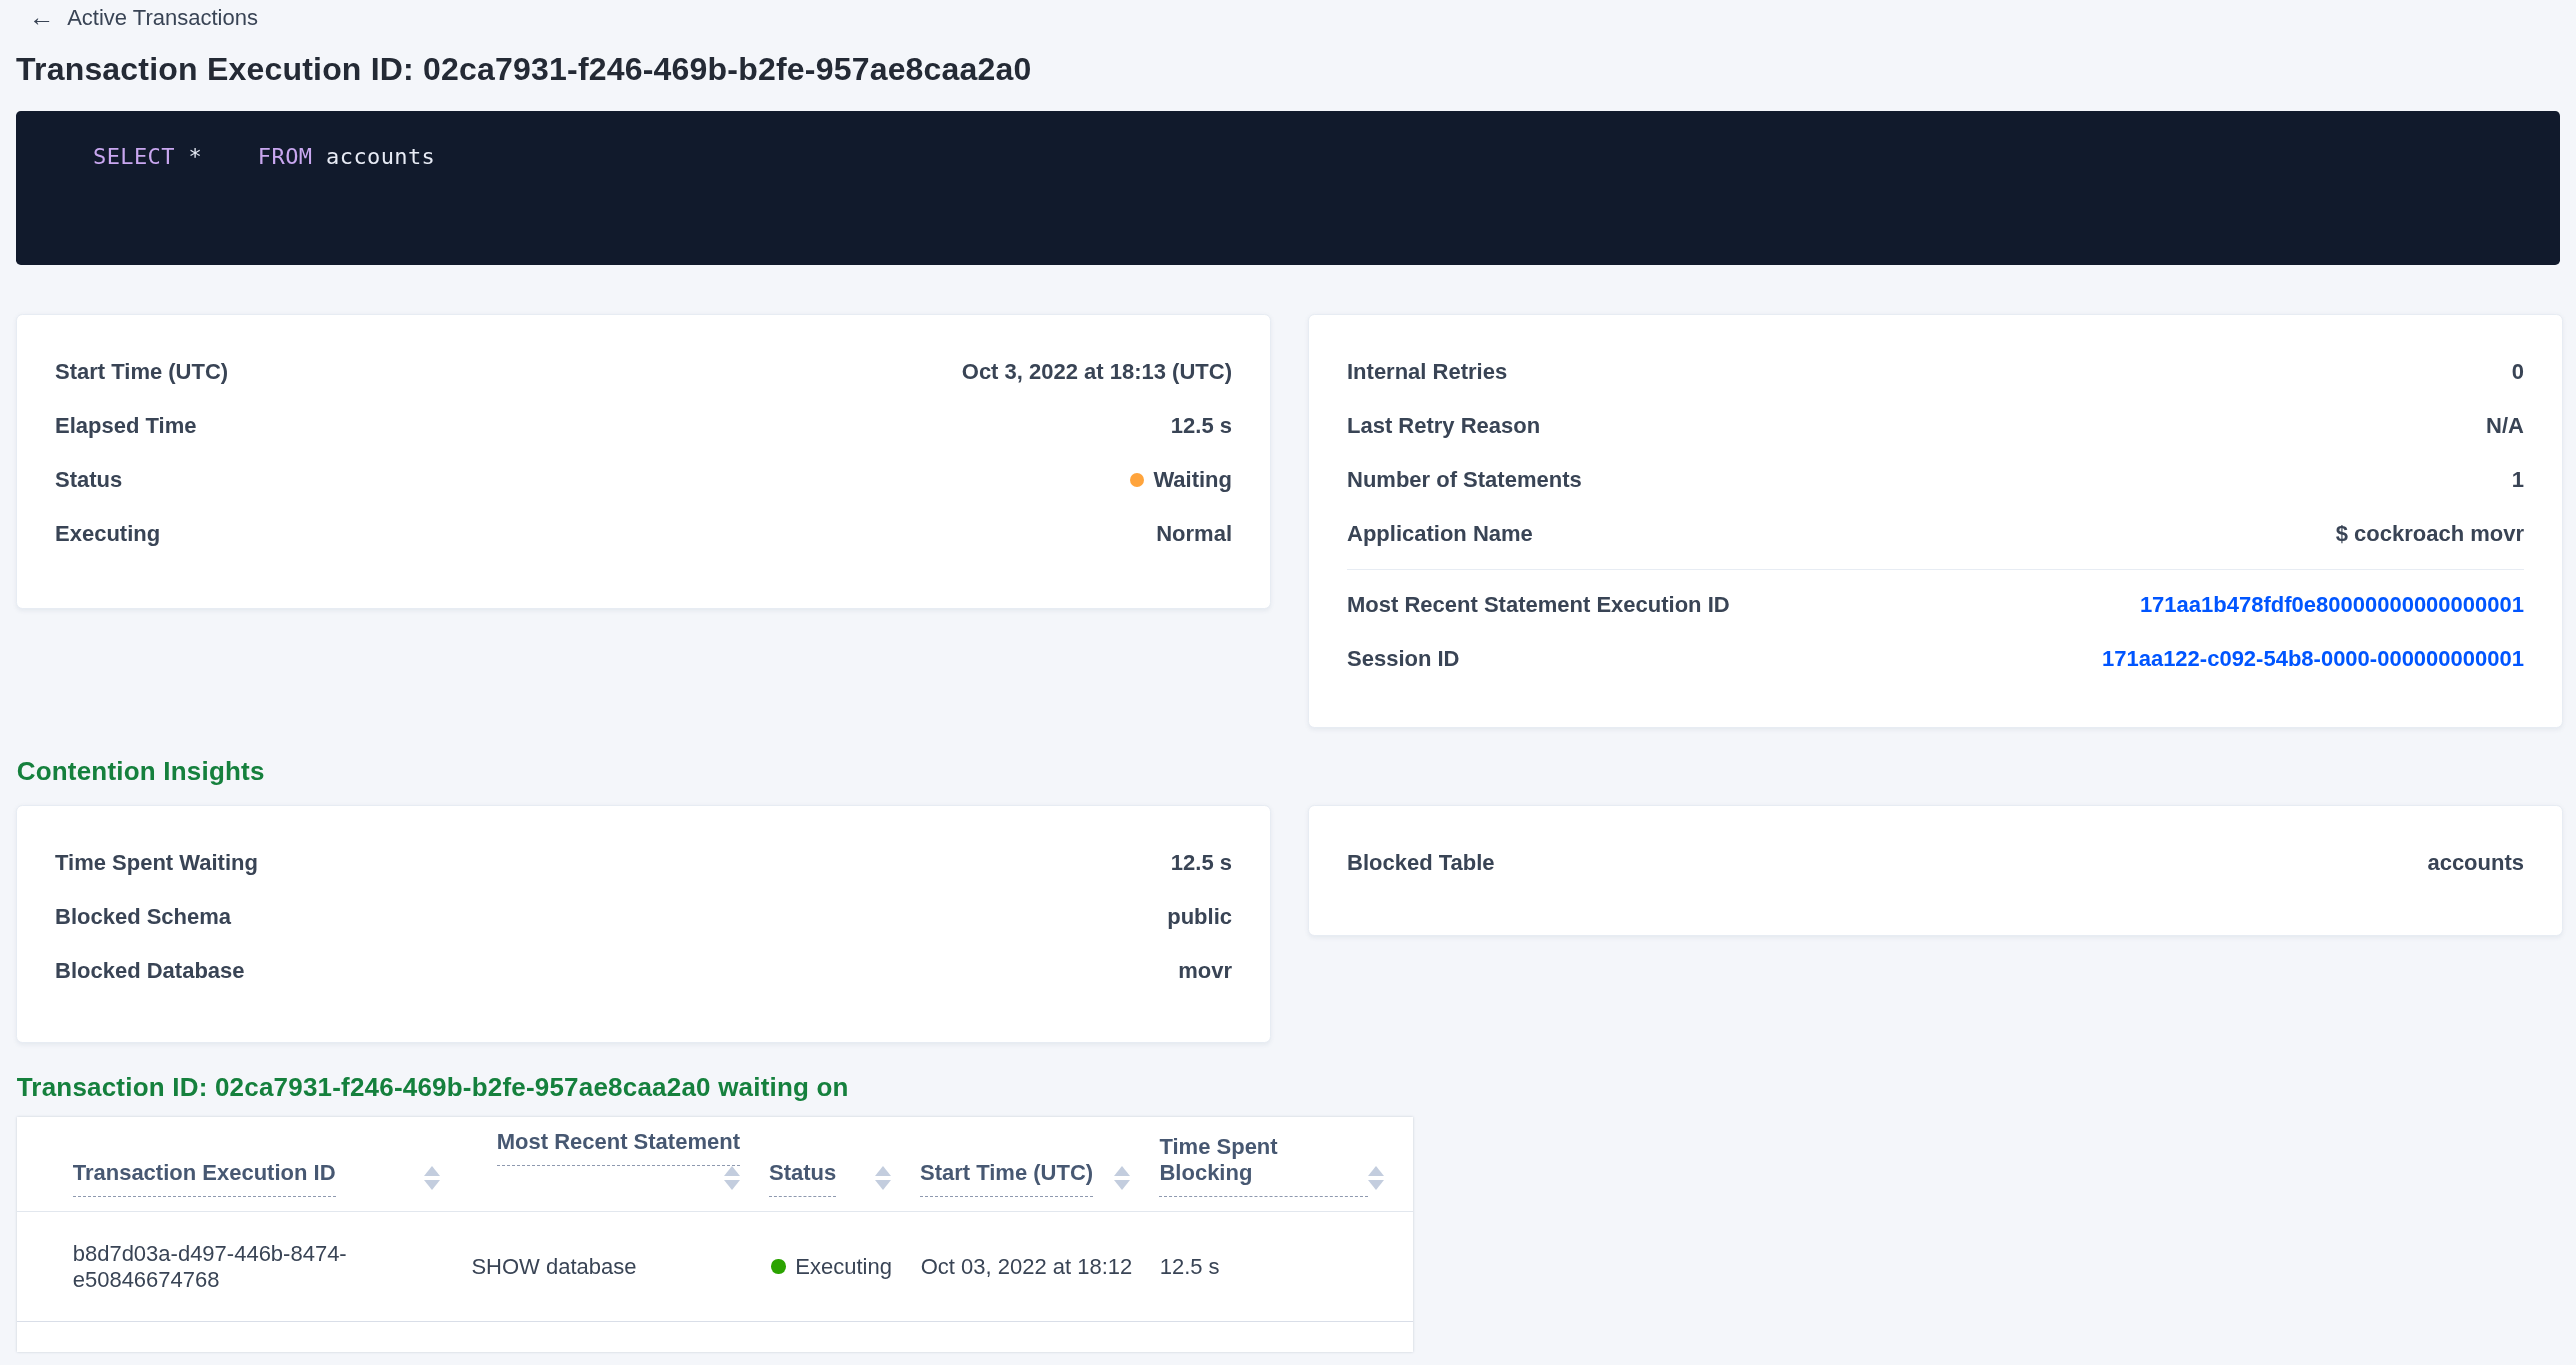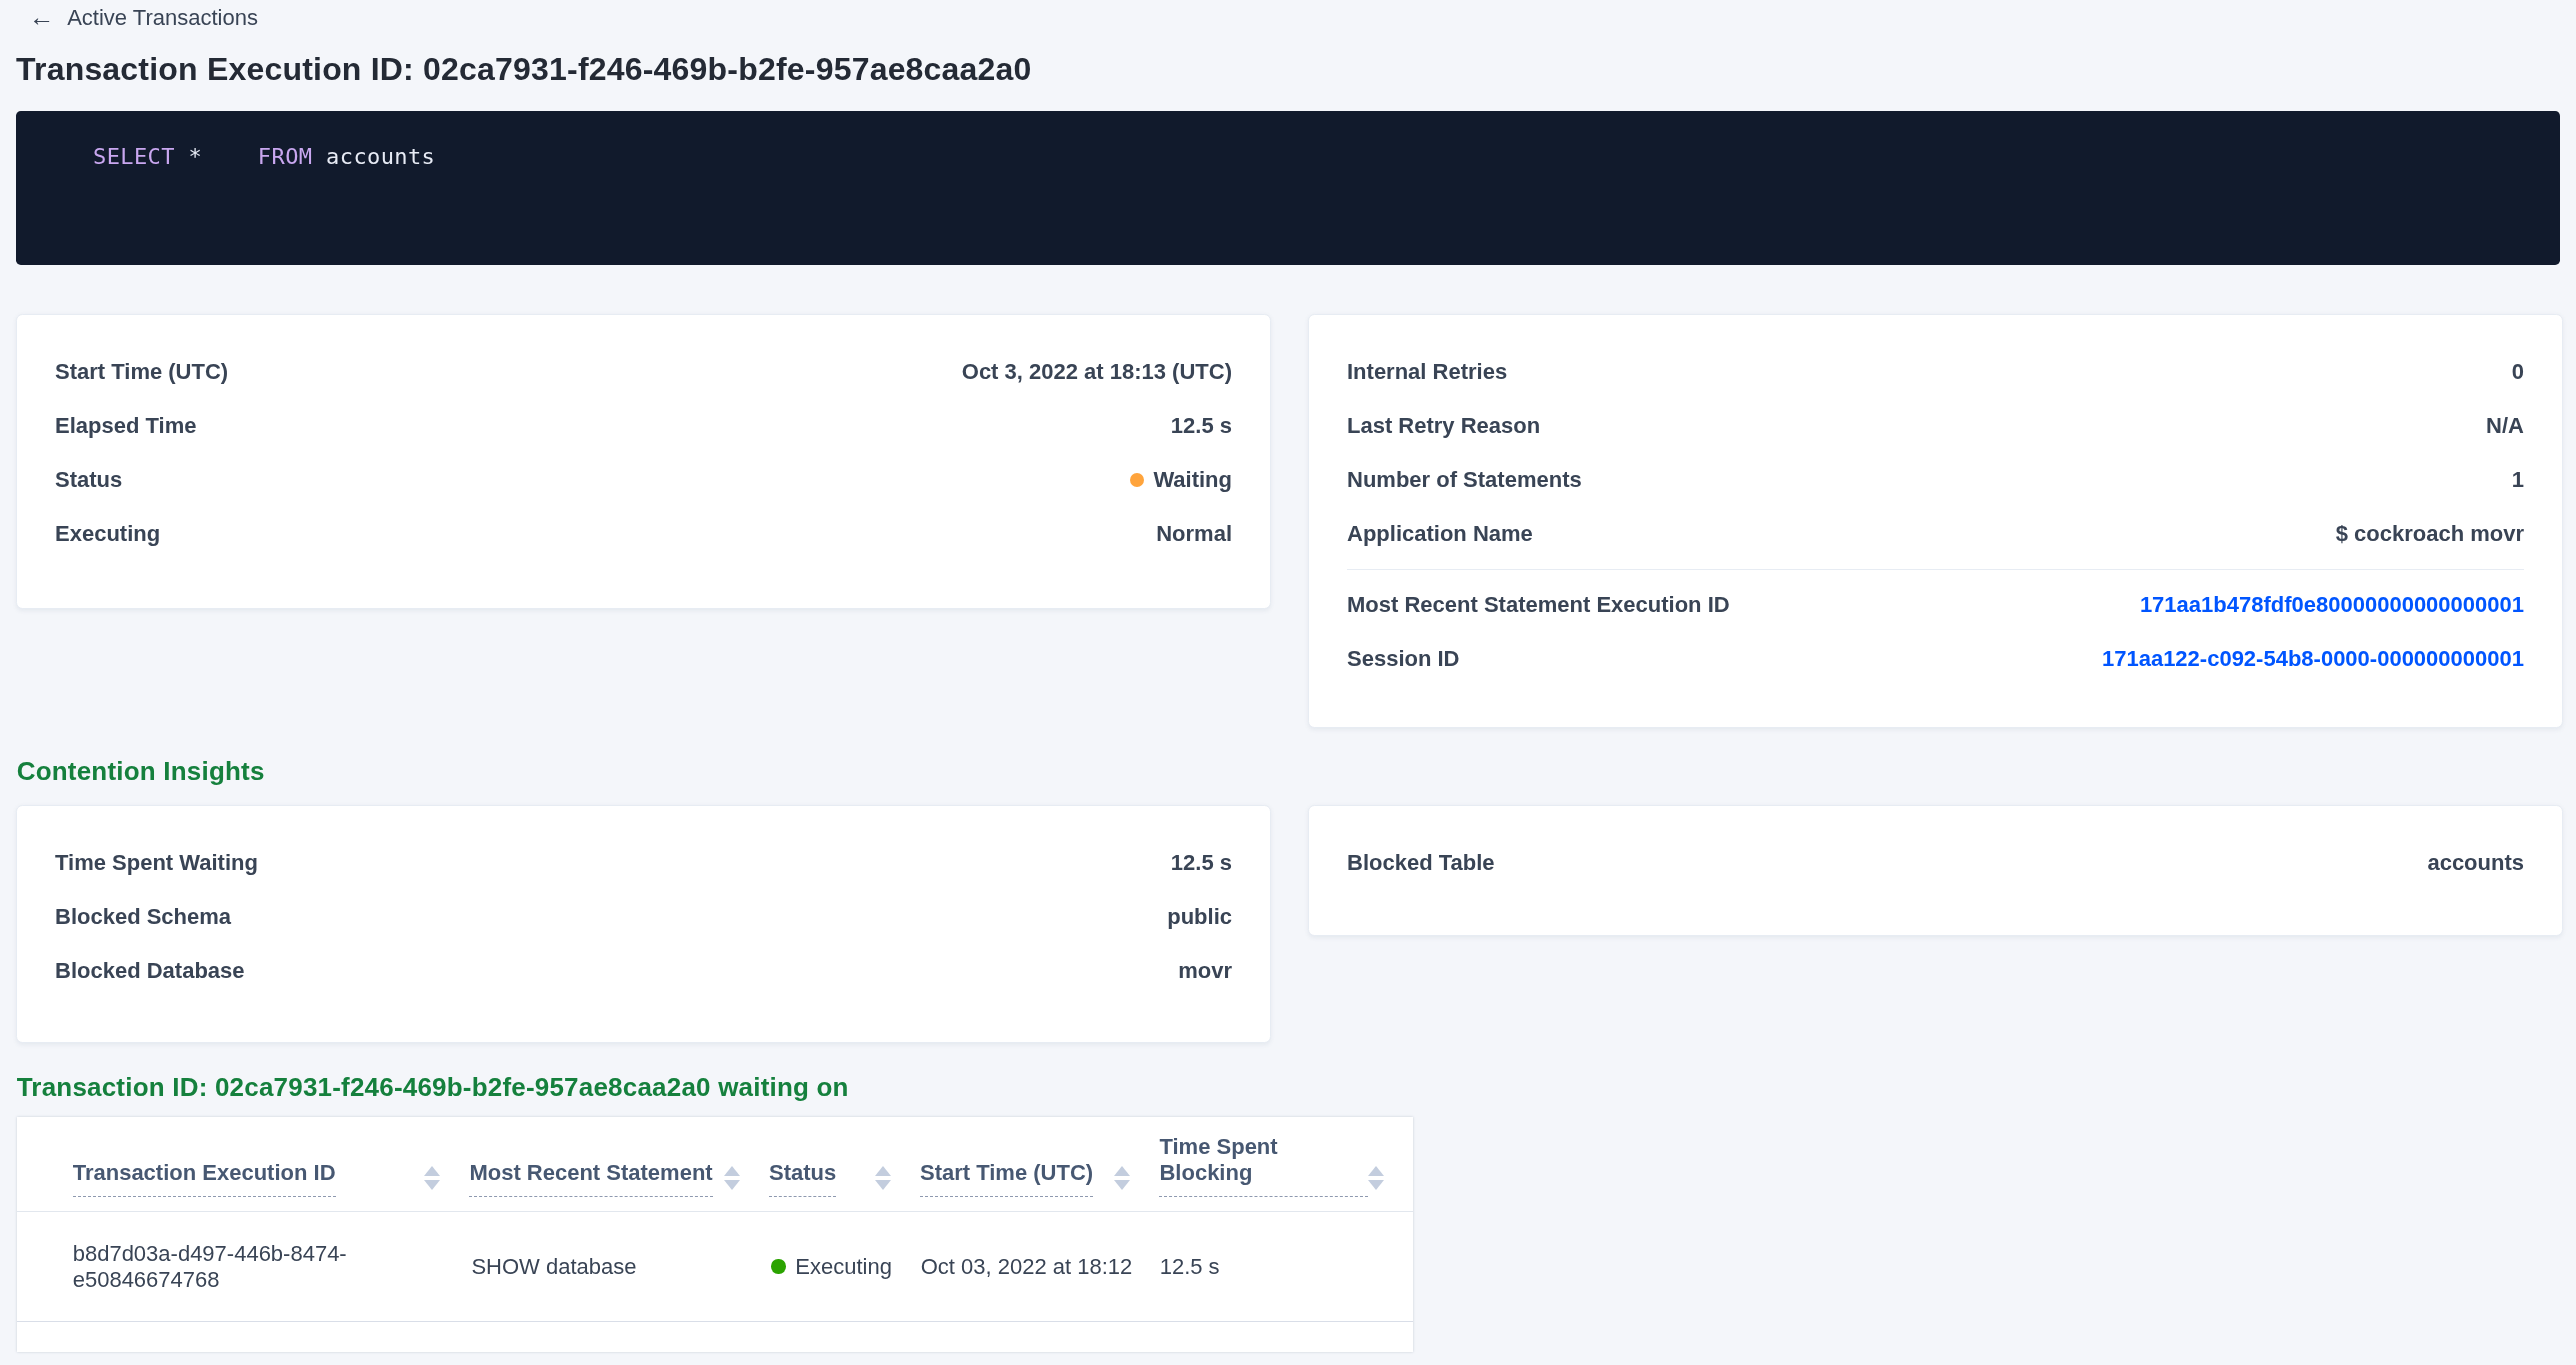--- a/index.html
+++ b/index.html
@@ -89,21 +89,21 @@
     display:flex; align-items:flex-end;
     height:95px; padding:0 0 14.3px 56px;
     border-bottom:1.6px solid #e2e7ee;
   }
   .t-row {
     display:flex; align-items:center;
     height:110px; padding-left:56px;
     border-bottom:1.6px solid #d9dee8;
     font-size:22px; color:#394455;
   }
-  .c1 { width:457px; } .c2 { width:344px; } .c3 { width:171px; }
+  .c1 { width:457px; } .c2 { width:344px;flex-direction:column; } .c3 { width:171px; }
   .c4 { width:274px; } .c5 { width:290px; }
   .th {
     display:flex; align-items:flex-end; justify-content:space-between;
     padding-right:29px; cursor:pointer;
   }
   .th-label {
     font-size:22px; font-weight:bold; color:#475872;
     padding-bottom:9.5px; border-bottom:1.6px dashed #8e99af;
   }
   .sort-icon { display:flex; flex-direction:column; gap:4.8px; margin-bottom:6.4px; }

